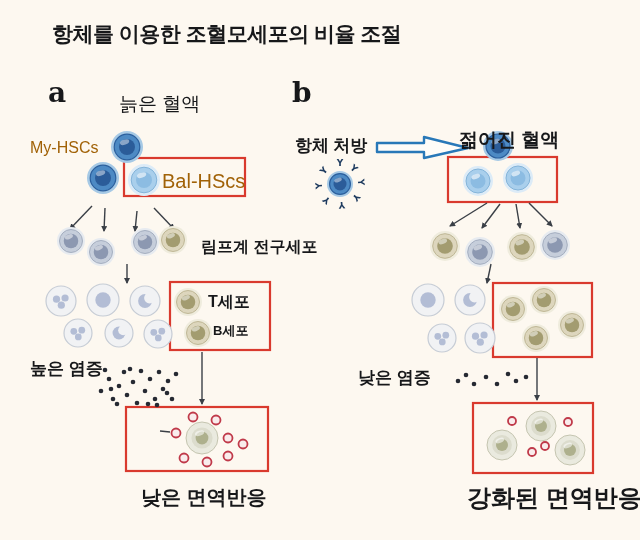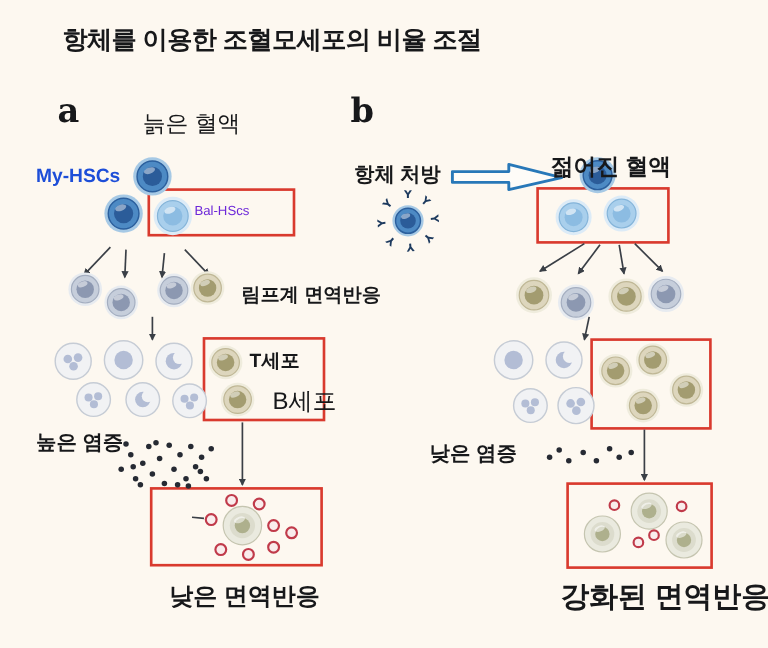--- a/index.html
+++ b/index.html
@@ -7,25 +7,25 @@
   .stage{position:relative;width:640px;height:540px;background:#fdf8f0;overflow:hidden;}
   #diagram-svg{position:absolute;left:0;top:0;}
   .lbl{position:absolute;white-space:nowrap;color:#17181a;line-height:1.1;
        font-family:"Liberation Sans",sans-serif;text-align:center;}
   .title{left:52px;top:22px;font-size:21px;font-weight:800;letter-spacing:-0.5px;}
   .panel-letter{font-family:"DejaVu Serif",serif;font-weight:700;font-size:28px;}
   .a-letter{left:48px;top:78px;}
   .b-letter{left:292px;top:78px;}
   .a-heading{left:83px;top:94px;font-size:19px;font-weight:400;margin-left:36px;}
   .b-heading{left:459px;top:98px;font-size:19px;font-weight:700;margin-top:32px;}
-  .my-hscs{left:30px;top:139px;font-size:16px;font-weight:700;color:#1d4ed8;}
-  .bal-hscs{left:162px;top:170px;font-size:11px;font-weight:500;color:#6d28d9;}
+  .my-hscs{left:30px;top:139px;font-size:16px;font-weight:400;color:#a16207;}
+  .bal-hscs{left:162px;top:170px;font-size:20px;font-weight:500;color:#a16207;}
   .progenitor{left:201px;top:238px;font-size:16px;font-weight:600;}
   .t-cell{left:208px;top:293px;font-size:16px;font-weight:700;}
-  .b-cell{left:227px;top:324px;font-size:20px;font-weight:400;}
+  .b-cell{left:213px;top:324px;font-size:13px;font-weight:700;}
   .high-infl{left:30px;top:360px;font-size:17px;font-weight:700;}
   .low-immune{left:141px;top:486px;font-size:20px;font-weight:600;}
   .antibody-lbl{left:295px;top:137px;font-size:17px;font-weight:600;font-family:Liberation Serif, serif;}
   .low-infl{left:358px;top:369px;font-size:17px;font-weight:700;}
   .enhanced{left:467px;top:485px;font-size:24px;font-weight:600;}
 </style>
 </head>
 <body>
 
 <div class="stage">
@@ -335,21 +335,21 @@
         <text x="323.9130666945015" y="170.50146019658268" text-anchor="middle" dominant-baseline="central" font-size="9" font-weight="700" fill="#1d3a5e" font-family="&quot;DejaVu Sans&quot;,sans-serif" transform="rotate(310 323.9130666945015 170.50146019658268)">Y</text>
       </g>
     </svg>
 
   <div class="lbl title">항체를 이용한 조혈모세포의 비율 조절</div>
 
   <div class="lbl panel-letter a-letter">a</div>
   <div class="lbl a-heading">늙은 혈액</div>
   <div class="lbl my-hscs">My-HSCs</div>
   <div class="lbl bal-hscs">Bal-HScs</div>
-  <div class="lbl progenitor">림프계 면역반응</div>
+  <div class="lbl progenitor">림프계 전구세포</div>
   <div class="lbl t-cell">T세포</div>
   <div class="lbl b-cell">B세포</div>
   <div class="lbl high-infl">높은 염증</div>
   <div class="lbl low-immune">낮은 면역반응</div>
 
   <div class="lbl panel-letter b-letter">b</div>
   <div class="lbl b-heading">젊어진 혈액</div>
   <div class="lbl antibody-lbl">항체 처방</div>
   <div class="lbl low-infl">낮은 염증</div>
   <div class="lbl enhanced">강화된 면역반응</div>

